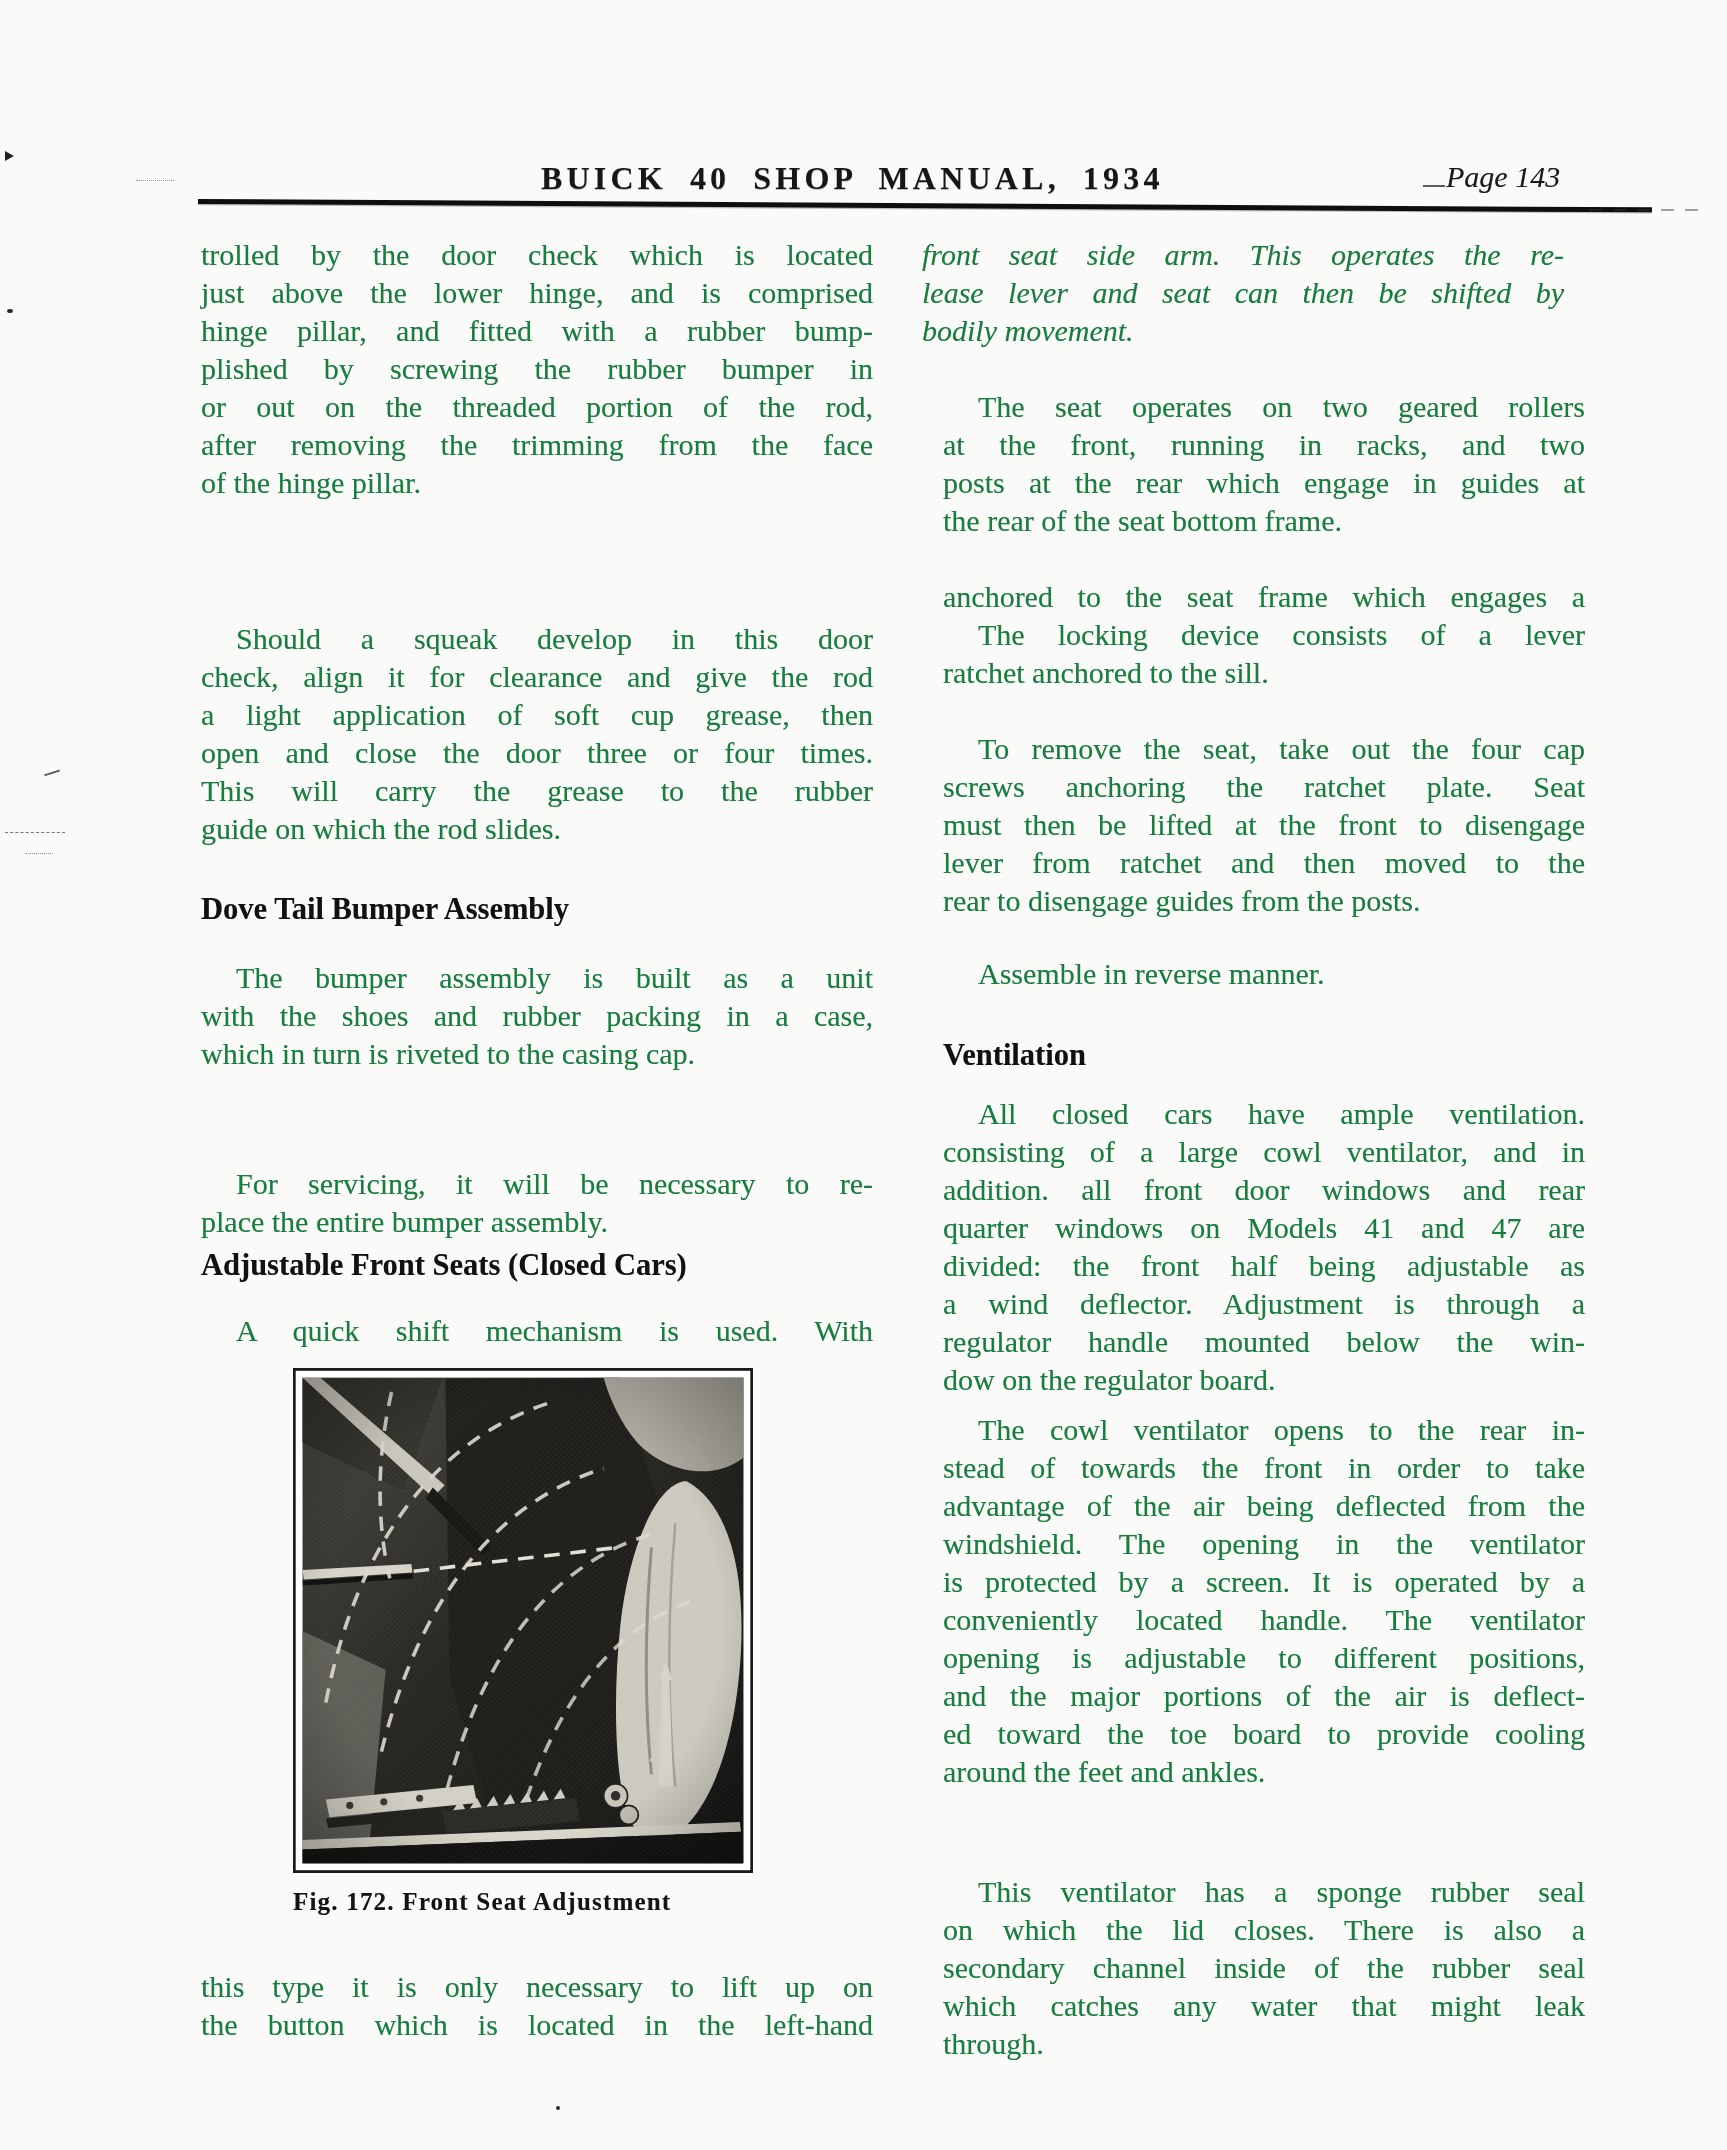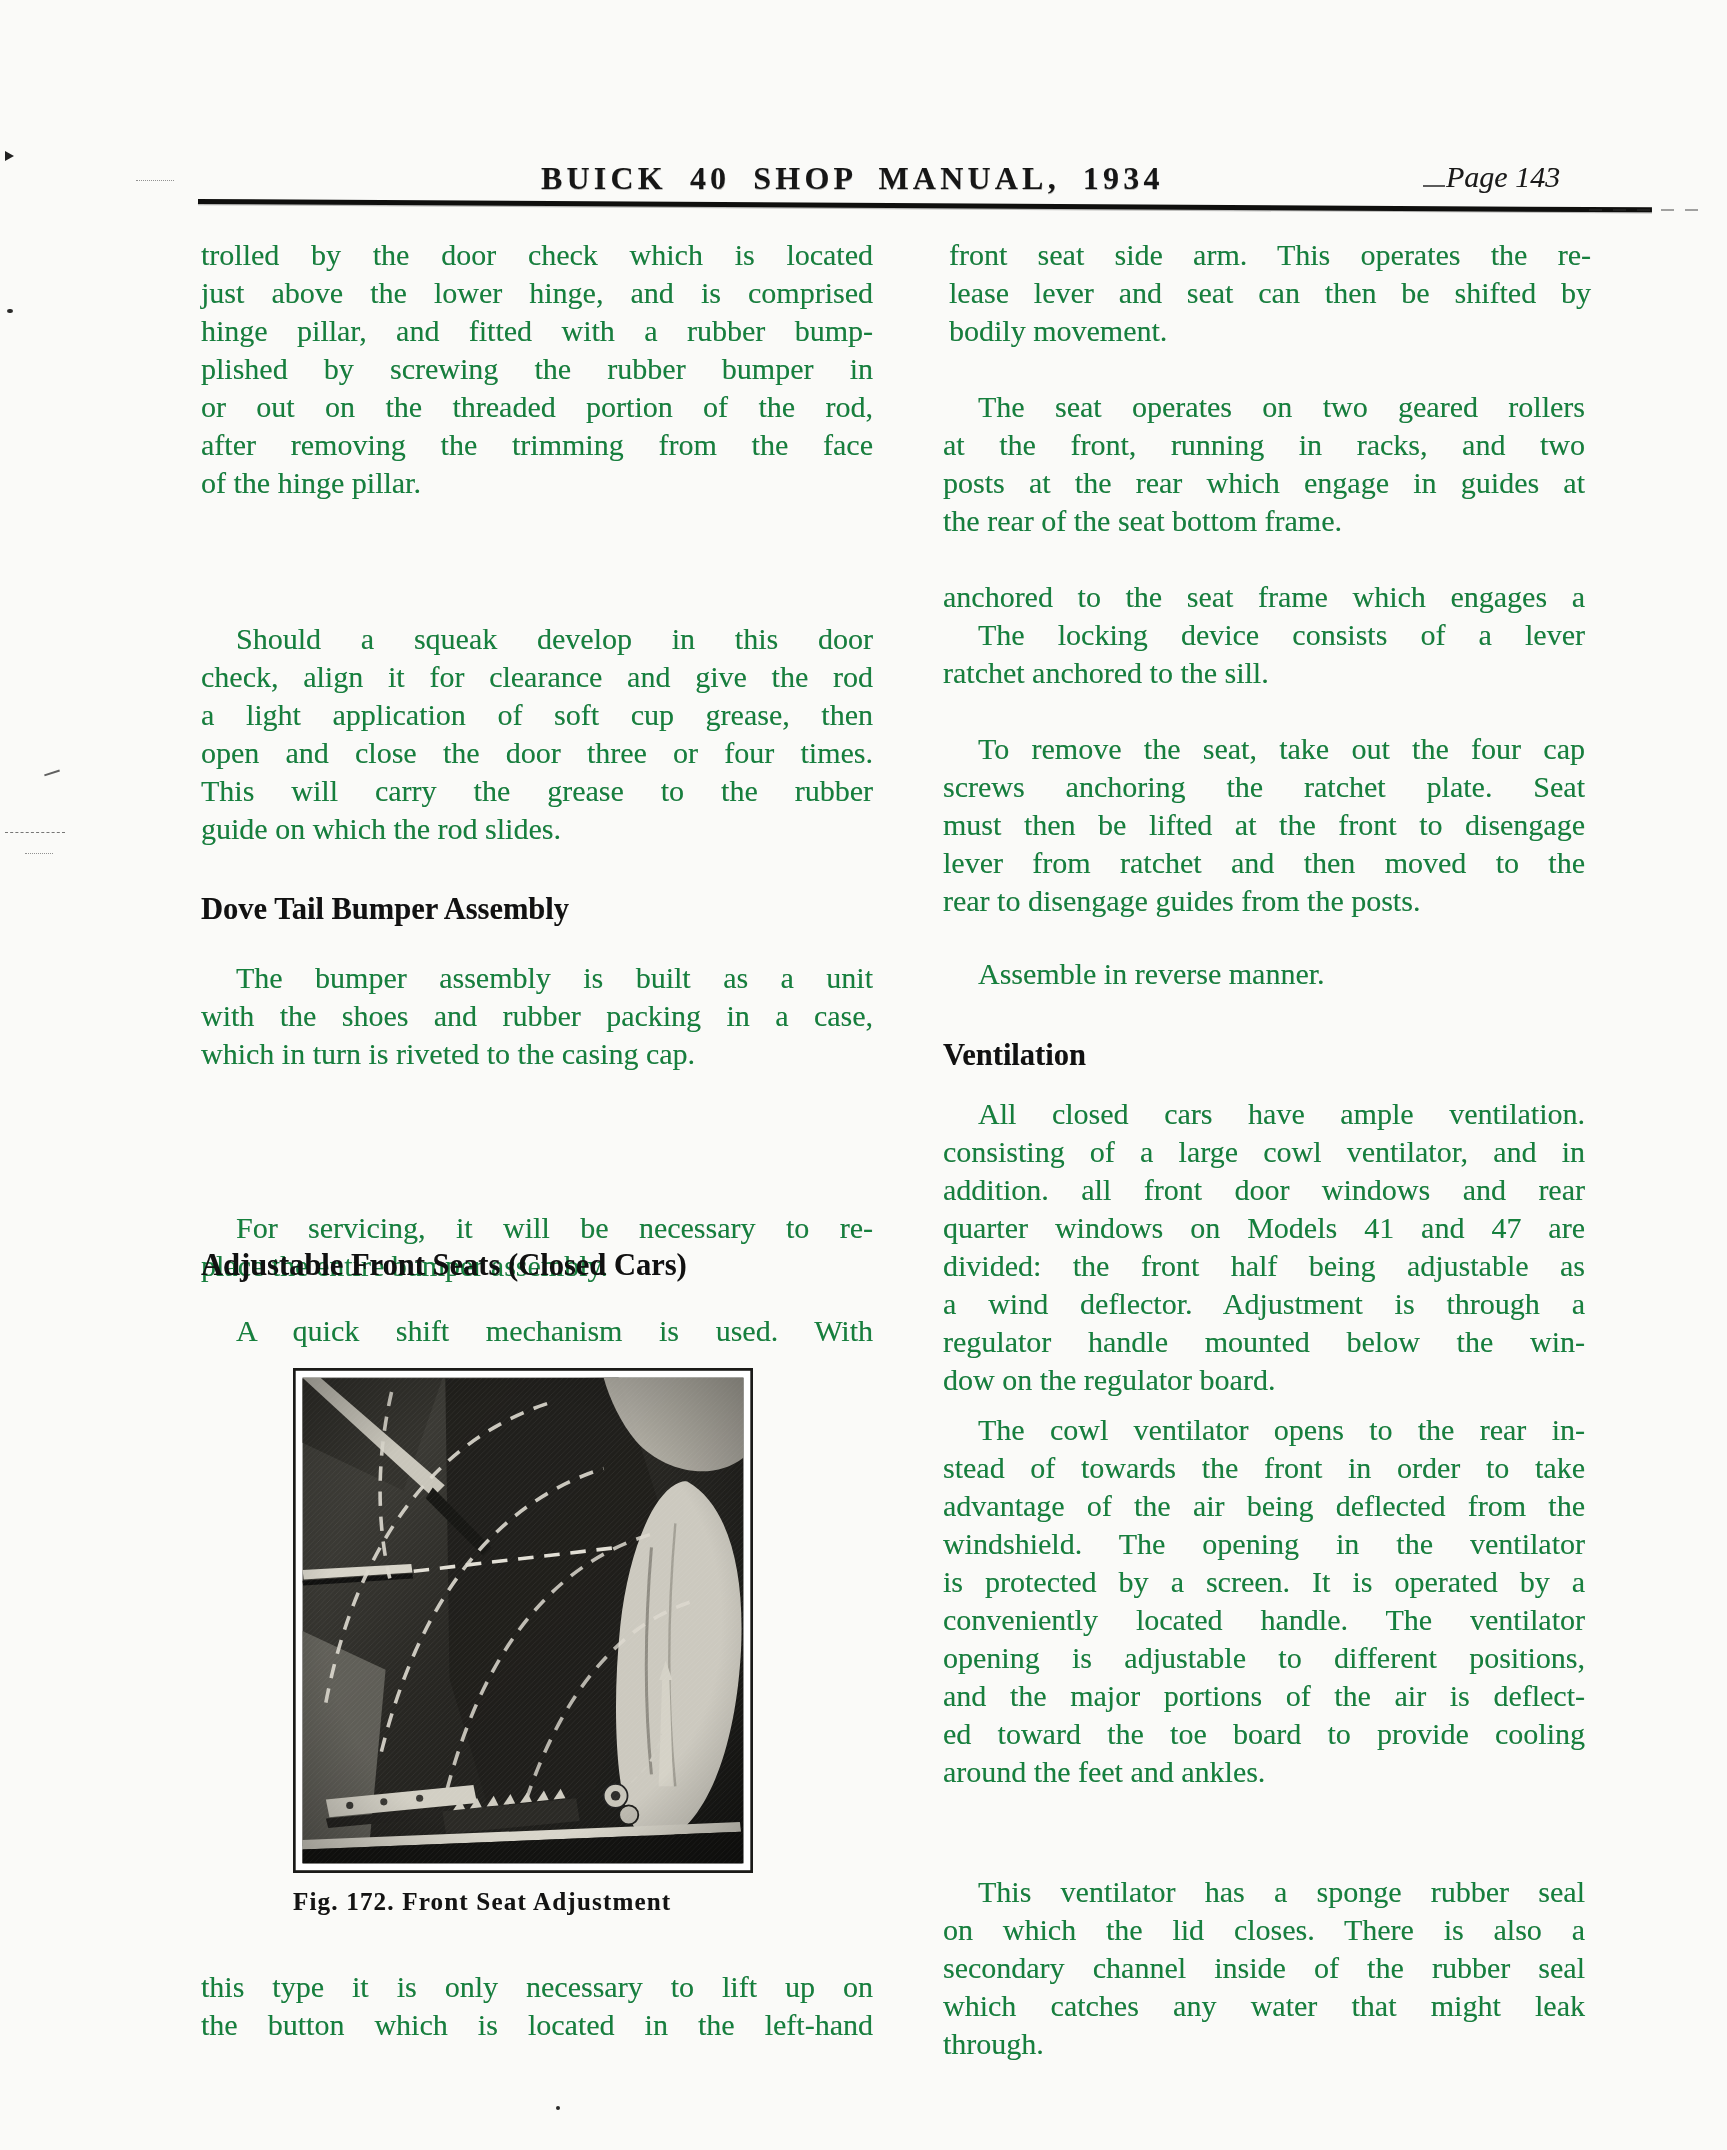--- a/index.html
+++ b/index.html
@@ -81,21 +81,21 @@
     <div class="line">open and close the door three or four times.</div>
     <div class="line">This will carry the grease to the rubber</div>
     <div class="line last">guide on which the rod slides.</div>
   </div>
 <div class="abs heading" style="left:201px;top:891px;">Dove Tail Bumper Assembly</div>
 <div class="abs para" style="left:201px;top:959px;width:672px;">
     <div class="line ind">The bumper assembly is built as a unit</div>
     <div class="line">with the shoes and rubber packing in a case,</div>
     <div class="line last">which in turn is riveted to the casing cap.</div>
   </div>
-<div class="abs para" style="left:201px;top:1209px;width:672px;">
+<div class="abs para" style="left:201px;top:1165px;width:672px;">
     <div class="line ind">For servicing, it will be necessary to re-</div>
     <div class="line last">place the entire bumper assembly.</div>
   </div>
 <div class="abs heading" style="left:201px;top:1247px;">Adjustable Front Seats (Closed Cars)</div>
 <div class="abs para" style="left:201px;top:1312px;width:672px;">
     <div class="line ind">A quick shift mechanism is used.  With</div>
   </div>
 
 <figure class="abs" style="left:293px;top:1368px;width:460px;height:505px;">
   <svg width="460" height="505" viewBox="0 0 770 845">
@@ -175,21 +175,21 @@
     <rect x="16" y="16" width="738" height="813" fill="url(#vig)"></rect>
   </svg>
 </figure>
 <div class="abs caption" style="left:293px;top:1888px;width:460px;">Fig. 172.  Front Seat Adjustment</div>
 
 <div class="abs para" style="left:201px;top:1968px;width:672px;">
     <div class="line">this type it is only necessary to lift up on</div>
     <div class="line">the button which is located in the left-hand</div>
   </div>
 
-<div class="abs para" style="left:949px;top:236px;width:642px;">
+<div class="abs para" style="left:922px;top:236px;width:642px;font-style:italic;">
     <div class="line">front seat side arm.  This operates the re-</div>
     <div class="line">lease lever and seat can then be shifted by</div>
     <div class="line last">bodily movement.</div>
   </div>
 <div class="abs para" style="left:943px;top:388px;width:642px;">
     <div class="line ind">The seat operates on two geared rollers</div>
     <div class="line">at the front, running in racks, and two</div>
     <div class="line">posts at the rear which engage in guides at</div>
     <div class="line last">the rear of the seat bottom frame.</div>
   </div>

